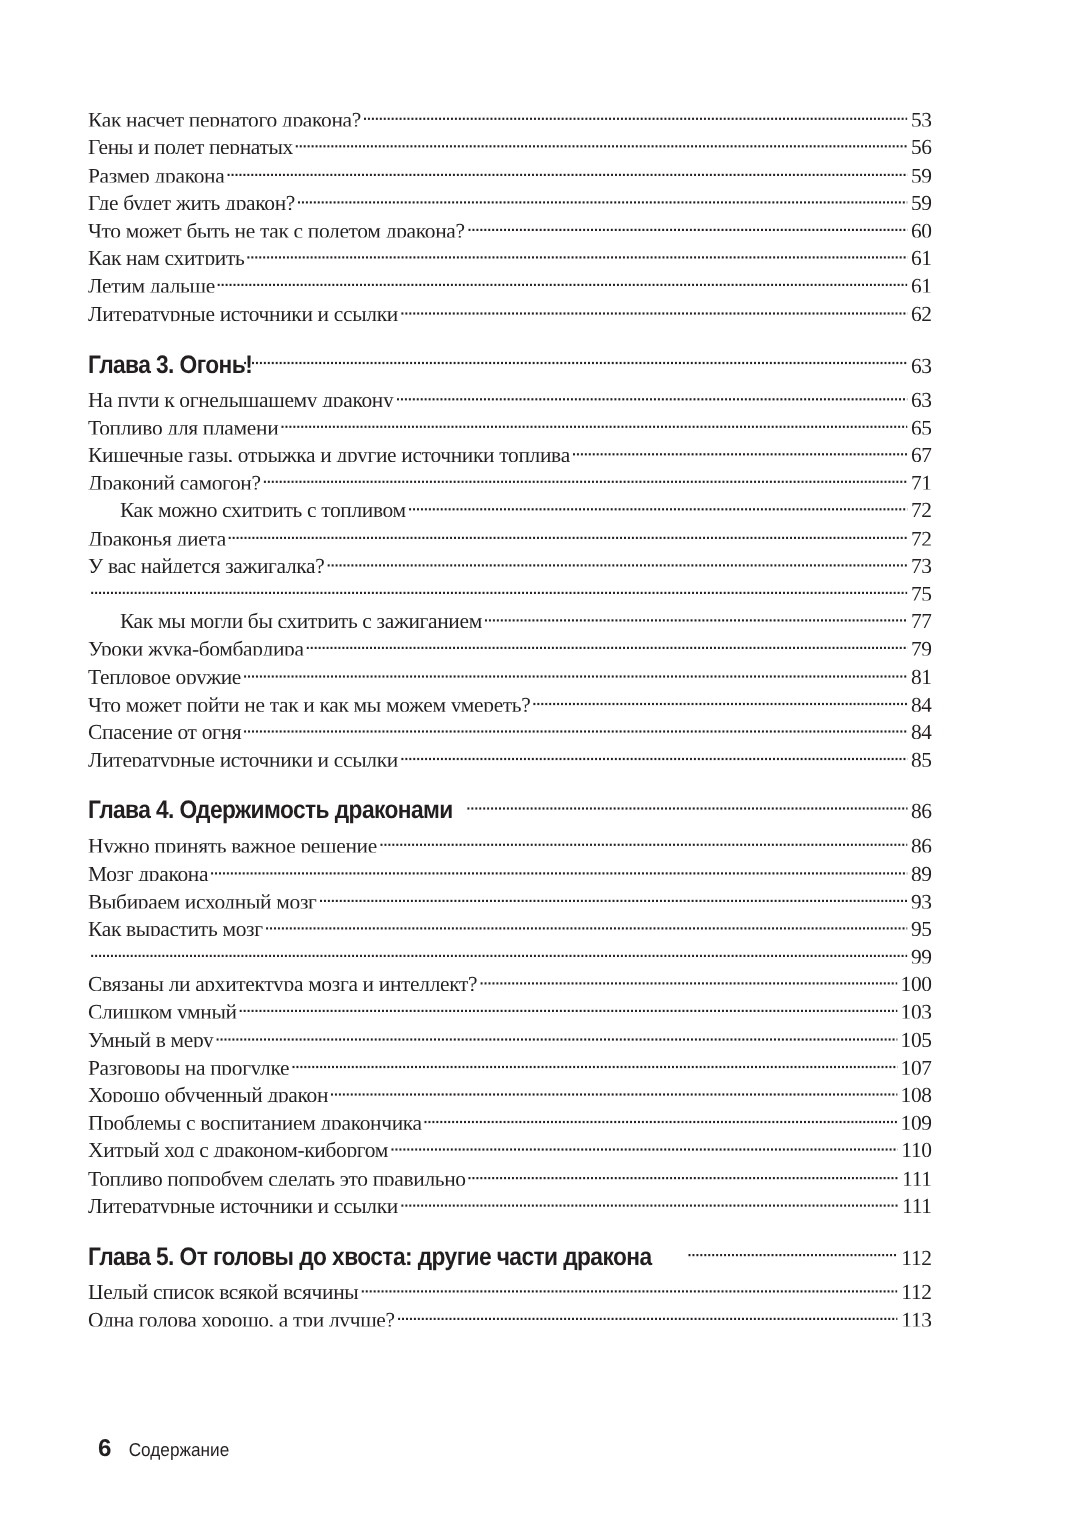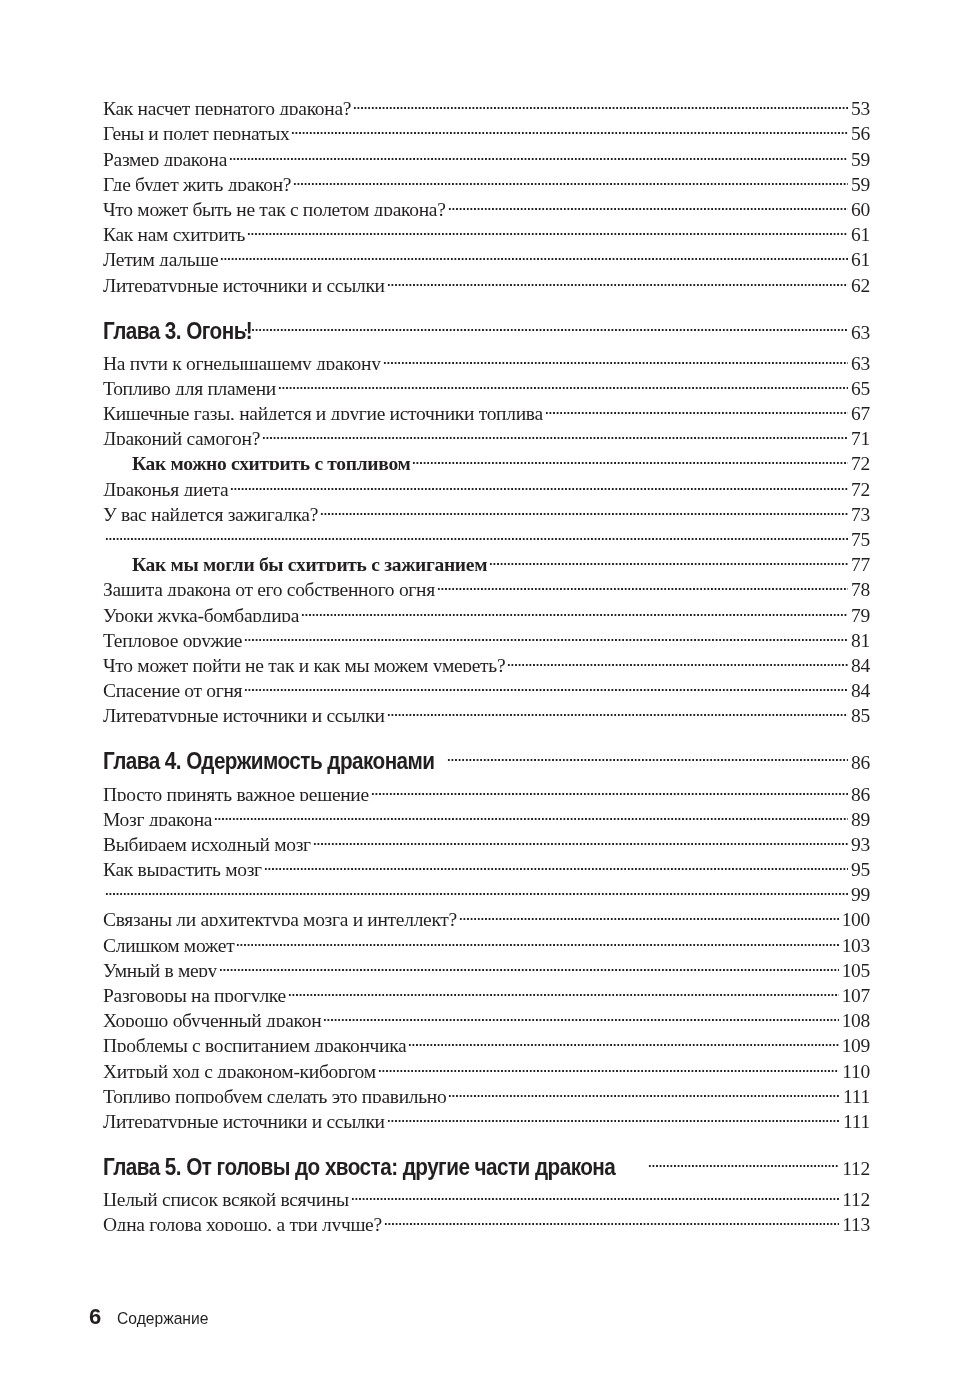--- a/index.html
+++ b/index.html
@@ -10,34 +10,34 @@
     body {
       width: 974px;
       height: 1388px;
       position: relative;
       overflow: hidden;
       color: #231f20;
       font-family: "Liberation Serif", "DejaVu Serif", serif;
     }
     .toc {
       position: absolute;
-      left: 103px;
+      left: 80px;
       top: 90px;
       width: 767px;
     }
     .row {
       display: flex;
       align-items: baseline;
       height: 25.2px;
       font-size: 19.5px;
       line-height: 25.2px;
       white-space: nowrap;
       overflow: hidden;
     }
-    .row.indent .title { padding-left: 29px; font-weight: bold; }
+    .row.indent .title { padding-left: 29px; }
     .row .title {
       flex: 0 0 auto;
       letter-spacing: -0.3px;
     }
     .row .leader {
       flex: 1 1 auto;
       overflow: hidden;
       position: relative;
       height: 25.2px;
       margin: 0 3px 0 2px;
@@ -175,21 +175,21 @@
       <span class="title">На пути к огнедышащему дракону</span>
       <span class="leader"></span>
       <span class="page">63</span>
     </div>
   <div class="row">
       <span class="title">Топливо для пламени</span>
       <span class="leader"></span>
       <span class="page">65</span>
     </div>
   <div class="row">
-      <span class="title">Кишечные газы, найдется и другие источники топлива</span>
+      <span class="title">Кишечные газы, отрыжка и другие источники топлива</span>
       <span class="leader"></span>
       <span class="page">67</span>
     </div>
   <div class="row">
       <span class="title">Драконий самогон?</span>
       <span class="leader"></span>
       <span class="page">71</span>
     </div>
   <div class="row indent">
       <span class="title">Как можно схитрить с топливом</span>
@@ -209,25 +209,20 @@
   <div class="row indent">
       <span class="leader"></span>
       <span class="page">75</span>
     </div>
   <div class="row indent">
       <span class="title">Как мы могли бы схитрить с зажиганием</span>
       <span class="leader"></span>
       <span class="page">77</span>
     </div>
   <div class="row">
-      <span class="title">Защита дракона от его собственного огня</span>
-      <span class="leader"></span>
-      <span class="page">78</span>
-    </div>
-  <div class="row">
       <span class="title">Уроки жука-бомбардира</span>
       <span class="leader"></span>
       <span class="page">79</span>
     </div>
   <div class="row">
       <span class="title">Тепловое оружие</span>
       <span class="leader"></span>
       <span class="page">81</span>
     </div>
   <div class="row">
@@ -246,21 +241,21 @@
       <span class="page">85</span>
     </div>
 
   <div class="chapter">
       <span class="title">Глава 4. Одержимость драконами</span>
       <span class="leader"></span>
       <span class="page">86</span>
     </div>
   <div class="gap"></div>
   <div class="row">
-      <span class="title">Просто принять важное решение</span>
+      <span class="title">Нужно принять важное решение</span>
       <span class="leader"></span>
       <span class="page">86</span>
     </div>
   <div class="row">
       <span class="title">Мозг дракона</span>
       <span class="leader"></span>
       <span class="page">89</span>
     </div>
   <div class="row">
       <span class="title">Выбираем исходный мозг</span>
@@ -275,21 +270,21 @@
   <div class="row indent">
       <span class="leader"></span>
       <span class="page">99</span>
     </div>
   <div class="row">
       <span class="title">Связаны ли архитектура мозга и интеллект?</span>
       <span class="leader"></span>
       <span class="page">100</span>
     </div>
   <div class="row">
-      <span class="title">Слишком может</span>
+      <span class="title">Слишком умный</span>
       <span class="leader"></span>
       <span class="page">103</span>
     </div>
   <div class="row">
       <span class="title">Умный в меру</span>
       <span class="leader"></span>
       <span class="page">105</span>
     </div>
   <div class="row">
       <span class="title">Разговоры на прогулке</span>

